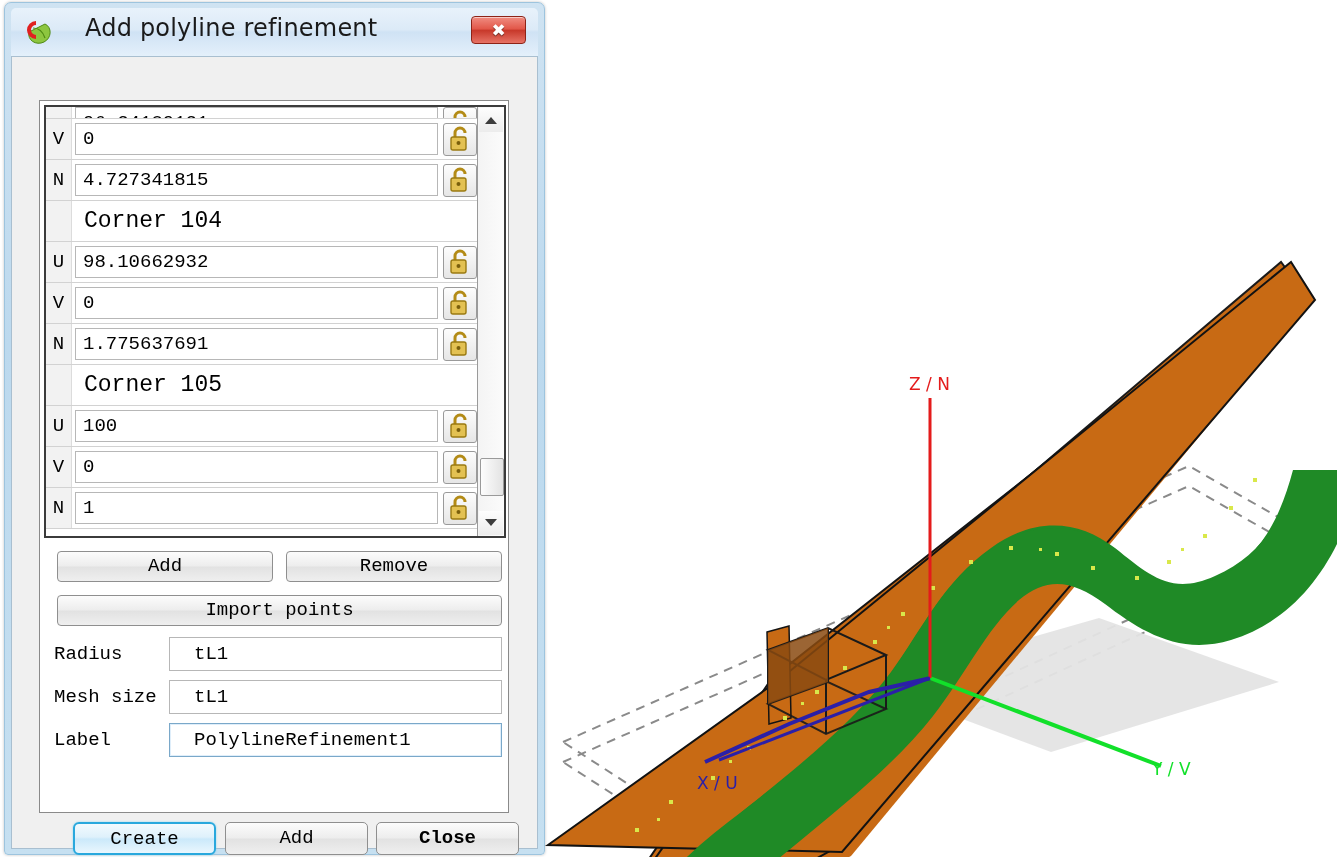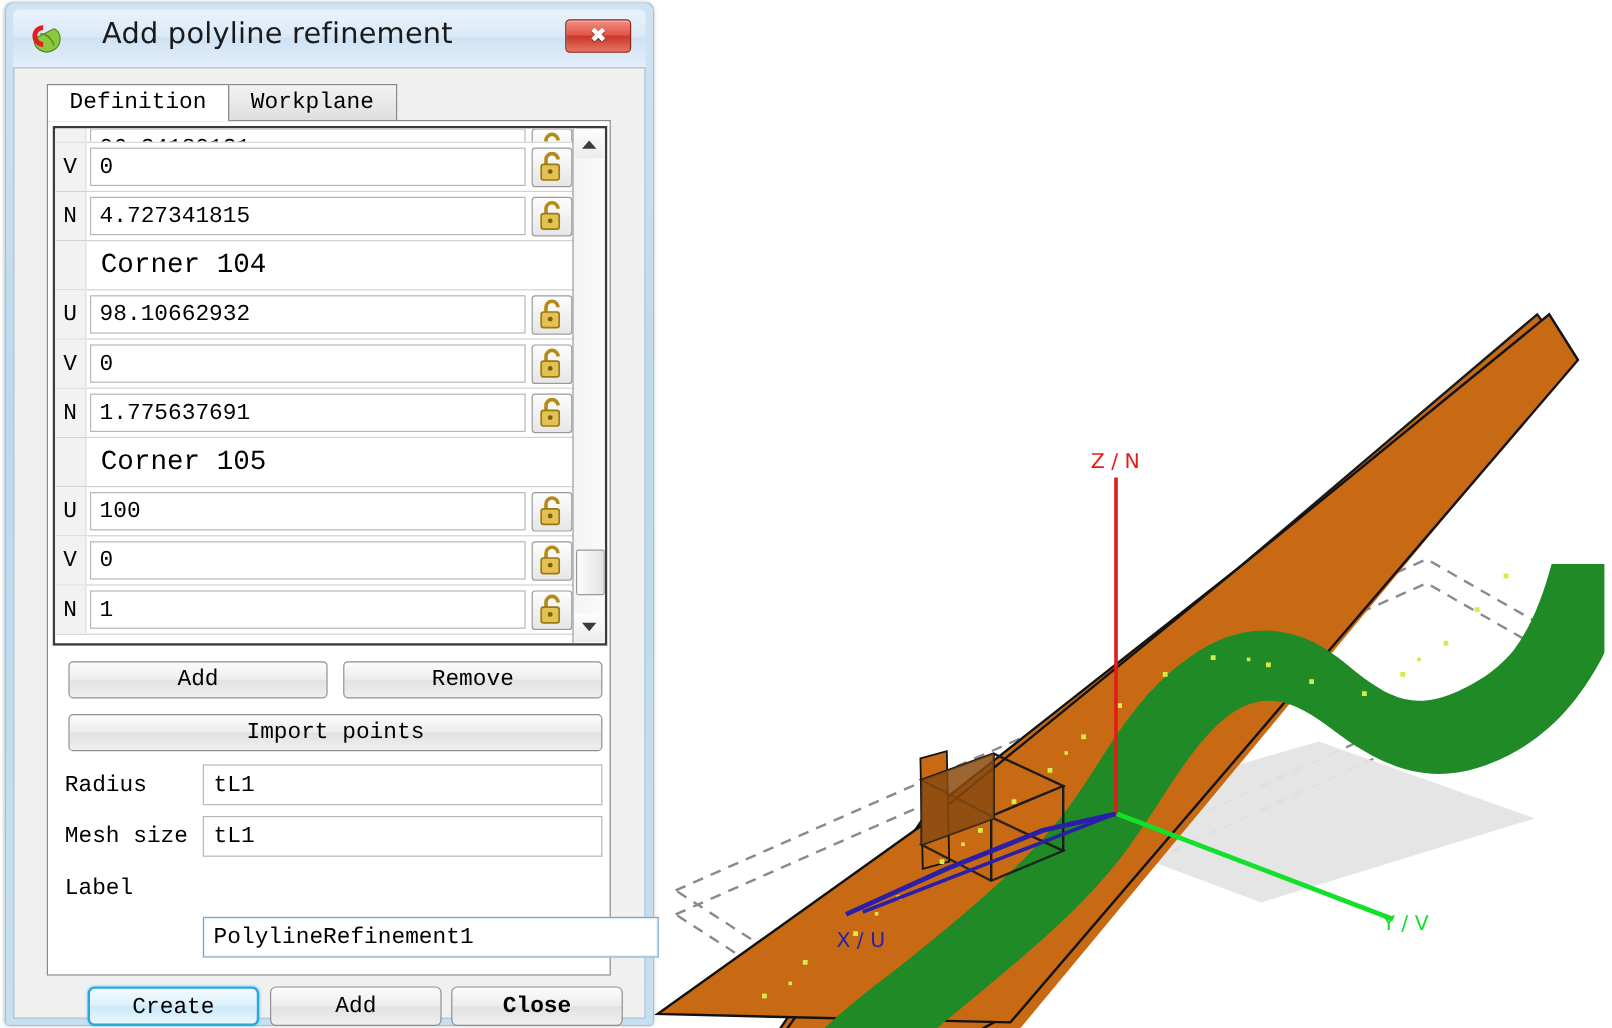--- a/index.html
+++ b/index.html
@@ -83,24 +83,24 @@
         background:linear-gradient(to bottom,#fcfcfc 0%,#ededed 48%,#e2e2e2 52%,#efefef 100%);
         border:1px solid #8f8f8f;border-radius:4px;box-sizing:border-box;cursor:pointer;}
   #btnAddRow{left:17px;top:450px;width:216px;}
   #btnRemove{left:246px;top:450px;width:216px;}
   #btnImport{left:17px;top:494px;width:445px;}
 
   
   .fieldrow{position:absolute;left:14px;width:448px;height:34px;}
   .flabel{position:absolute;left:0;top:0;font-size:19px;color:#000;line-height:34px;}
   .finput{position:absolute;height:34px;background:#fff;border:1px solid #b7b7b7;box-sizing:border-box;
-          font-size:19px;color:#000;line-height:32px;padding-left:8px;overflow:hidden;white-space:nowrap;cursor:text;}
+          font-size:19px;color:#000;line-height:32px;padding-left:24px;overflow:hidden;white-space:nowrap;cursor:text;}
   #rowRadius{top:536px;} #rowMesh{top:579px;} #rowLabel{top:622px;}
   #rowRadius .finput,#rowMesh .finput{left:115px;width:333px;}
-  #rowLabel .finput{left:115px;width:380px;border:1px solid #7aa8c9;box-shadow:inset 0 0 0 1px #dfeefa;margin-top:41px;}
+  #rowLabel .finput{left:115px;width:333px;border:1px solid #7aa8c9;box-shadow:inset 0 0 0 1px #dfeefa;}
 
   
   .bbtn{position:absolute;top:765px;height:33px;line-height:31px;text-align:center;font-size:19px;color:#000;
         background:linear-gradient(to bottom,#fcfcfc 0%,#ededed 48%,#e2e2e2 52%,#efefef 100%);
         border:1px solid #8f8f8f;border-radius:5px;box-sizing:border-box;cursor:pointer;}
   #btnCreate{left:61px;width:143px;
              background:linear-gradient(to bottom,#f2fafe 0%,#dff1fb 45%,#cbe9fa 52%,#eaf7fe 100%);
              border:2px solid #29a8dd;border-radius:6px;box-shadow:0 0 2px #7fd0ef;}
   #btnAddBottom{left:213px;width:143px;}
   #btnClose{left:364px;width:143px;font-weight:bold;}
@@ -229,24 +229,20 @@
       <path d="M13 3 A9 9 0 1 0 13 21 L13 17 A5 5 0 1 1 13 7 Z" fill="#e02020"></path>
     </svg>
     <div id="title">Add polyline refinement</div>
     <div id="closebtn">
       <div class="x">✖</div>
     </div>
   </div>
 
   <div id="client">
 
-    <div id="tabstrip">
-      <div class="tab active">Definition</div>
-      <div class="tab inactive">Workplane</div>
-    </div>
 
     <div id="groupbox">
 
       <div id="listwrap">
         <div id="list">
 
           <div class="row clip">
             <div class="rowlab">U</div>
             <div class="rowfield">96.24189121</div>
             <div class="lockcell">

